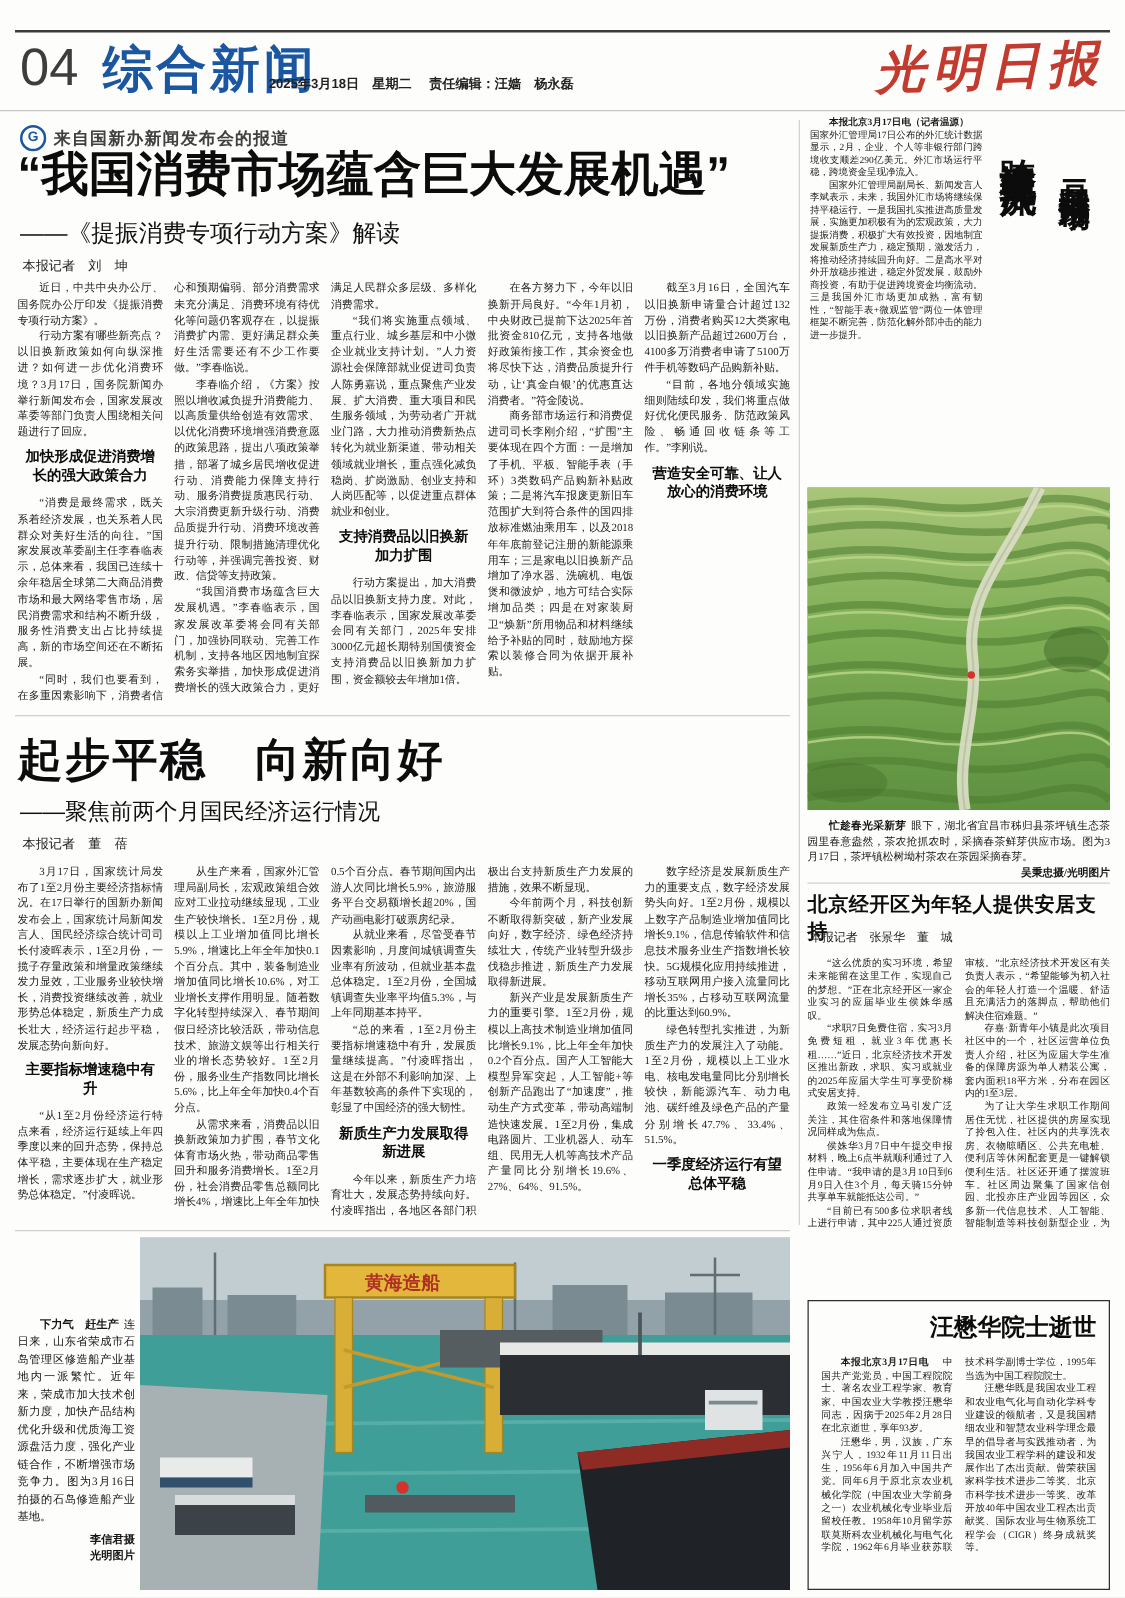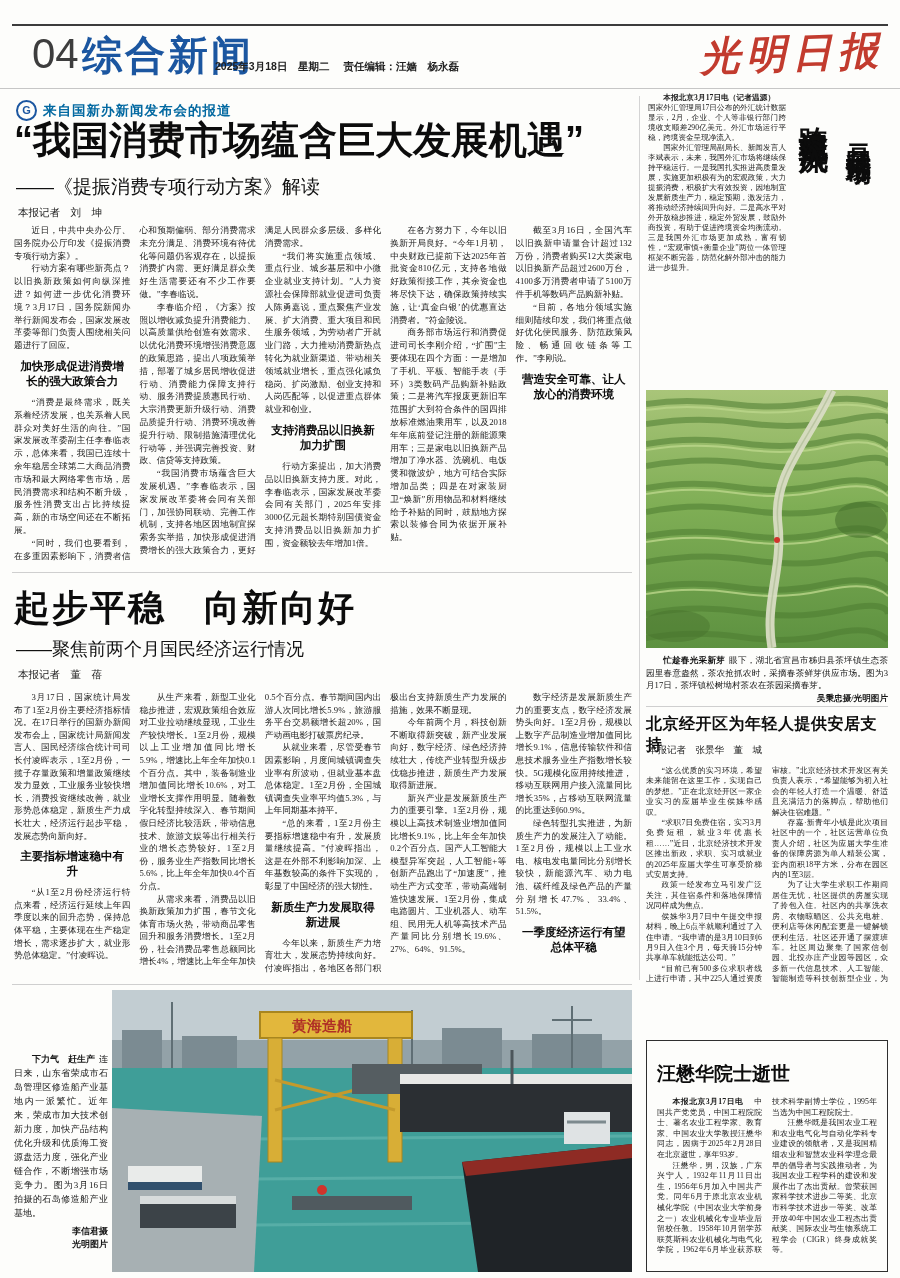--- a/index.html
+++ b/index.html
@@ -1,34 +1,34 @@
 <!DOCTYPE html>
 <html><head>
 <meta charset="utf-8">
 <style>
   html,body{margin:0;padding:0;background:#e8e8e8;}
   .page{position:relative;width:900px;height:1278px;background:#fdfdfb;overflow:hidden;
         font-family:"Liberation Serif","DejaVu Serif",serif;color:#1a1a1a;}
   .abs{position:absolute;}
   
   .top-rule{left:12px;top:24px;width:876px;height:2px;background:#3c3c3c;}
-  .page-num{left:32px;top:30px;font:400 42px "Liberation Sans","DejaVu Sans",sans-serif;color:#3d3d3d;}
+  .page-num{left:16px;top:30px;font:400 42px "Liberation Sans","DejaVu Sans",sans-serif;color:#3d3d3d;}
   .section-title{left:82px;top:28px;font:800 40px "Liberation Sans","DejaVu Sans",sans-serif;color:#1b56a0;letter-spacing:3px;}
   .dateline{left:215px;top:60px;font:700 10.5px "Liberation Sans",sans-serif;color:#222;}
   .dateline span{margin-right:14px;}
   .masthead{right:16px;top:26px;font:800 40px "DejaVu Serif",serif;font-style:italic;color:#c23b2e;
             letter-spacing:6px;transform:rotate(-2deg);}
   .header-rule{left:0;top:88px;width:900px;height:1px;background:#c6c6c6;}
   .v-divider{left:639px;top:96px;width:1px;height:884px;background:#d4d4d4;}
   .h-div{height:1px;background:#cfcfcf;}
   
   .kicker{left:16px;top:100px;display:flex;align-items:center;gap:6px;}
   .kicker-icon{width:17px;height:17px;border:2px solid #1b56a0;border-radius:50%;color:#1b56a0;
                font:700 11px/16px "Liberation Sans",sans-serif;text-align:center;flex:0 0 auto;}
-  .kicker-label{color:#0369a1;font:700 13.5px "Liberation Sans",sans-serif;letter-spacing:1px;}
+  .kicker-label{color:#404040;font:700 13.5px "Liberation Sans",sans-serif;letter-spacing:1px;}
   .lead-headline{left:14px;top:119px;width:620px;font:800 38px/1.15 "Liberation Sans","DejaVu Sans",sans-serif;color:#0c0c0c;}
   .lead-deck{left:16px;top:174px;font:400 19px "Liberation Sans",sans-serif;color:#111;}
   .byline{font-size:10.5px;color:#222;}
   .lead-byline{left:18px;top:206px;}
   .body-cols{column-fill:auto;overflow:hidden;text-align:justify;}
   .lead-body{left:14px;top:224px;width:618px;height:344px;column-count:5;column-gap:9px;
              font-size:8.7px;line-height:12.8px;}
   .blk{margin:0;text-indent:2em;text-align:justify;}
   .blk-h{font:700 11.5px/15px "Liberation Sans","DejaVu Sans",sans-serif;text-indent:0;text-align:center;
          margin:7px 2px;color:#0c0c0c;}
@@ -51,21 +51,21 @@
   .cap-lead{font-weight:700;margin-right:4px;}
   .cap-credit{font-weight:700;float:right;}
   .div-rail{left:646px;top:706px;width:242px;}
   
   .bj-headline{left:646px;top:714px;width:242px;font:800 16px "Liberation Sans","DejaVu Sans",sans-serif;color:#0c0c0c;letter-spacing:.5px;}
   .bj-byline{left:648px;top:744px;font-size:9.5px;}
   .bj-body{left:646px;top:766px;width:242px;height:222px;column-count:2;column-gap:10px;
            font-size:7.8px;line-height:10.4px;}
   
   .obit-box{left:646px;top:1040px;width:242px;height:232px;border:1.5px solid #2f2f2f;box-sizing:border-box;padding:8px 10px;background:#fdfdfb;}
-  .obit-title{text-align:left;font:800 19px "Liberation Sans","DejaVu Sans",sans-serif;color:#0c0c0c;margin:12px 0 10px;}
+  .obit-title{text-align:right;font:800 19px "Liberation Sans","DejaVu Sans",sans-serif;color:#0c0c0c;margin:0 0 10px;}
   .obit-body{column-count:2;column-gap:10px;height:172px;overflow:hidden;font-size:7.8px;line-height:10.6px;text-align:justify;}
   
   .div-main2{left:12px;top:984px;width:620px;}
   .ship-photo{left:112px;top:990px;width:520px;height:254px;background:#9fb3b8;}
   .ship-caption{left:14px;top:1052px;width:94px;font-size:9px;line-height:14px;text-align:justify;text-indent:2em;color:#151515;}
   .ship-credit{text-align:right;font-weight:700;text-indent:0;margin-top:5px;line-height:13px;}
   .div-main1{left:12px;top:572px;width:620px;}
   svg{display:block;}
 </style>
 </head>
@@ -95,56 +95,56 @@
   <p class="blk blk-p"><b class="blk-lead"></b><span>近日，中共中央办公厅、国务院办公厅印发《提振消费专项行动方案》。</span></p>
       <p class="blk blk-p"><b class="blk-lead"></b><span>行动方案有哪些新亮点？以旧换新政策如何向纵深推进？如何进一步优化消费环境？3月17日，国务院新闻办举行新闻发布会，国家发展改革委等部门负责人围绕相关问题进行了回应。</span></p>
       <p class="blk blk-h"><b class="blk-lead"></b><span>加快形成促进消费增长的强大政策合力</span></p>
       <p class="blk blk-p"><b class="blk-lead"></b><span>“消费是最终需求，既关系着经济发展，也关系着人民群众对美好生活的向往。”国家发展改革委副主任李春临表示，总体来看，我国已连续十余年稳居全球第二大商品消费市场和最大网络零售市场，居民消费需求和结构不断升级，服务性消费支出占比持续提高，新的市场空间还在不断拓展。</span></p>
       <p class="blk blk-p"><b class="blk-lead"></b><span>“同时，我们也要看到，在多重因素影响下，消费者信心和预期偏弱、部分消费需求未充分满足、消费环境有待优化等问题仍客观存在，以提振消费扩内需、更好满足群众美好生活需要还有不少工作要做。”李春临说。</span></p>
       <p class="blk blk-p"><b class="blk-lead"></b><span>李春临介绍，《方案》按照以增收减负提升消费能力、以高质量供给创造有效需求、以优化消费环境增强消费意愿的政策思路，提出八项政策举措，部署了城乡居民增收促进行动、消费能力保障支持行动、服务消费提质惠民行动、大宗消费更新升级行动、消费品质提升行动、消费环境改善提升行动、限制措施清理优化行动等，并强调完善投资、财政、信贷等支持政策。</span></p>
       <p class="blk blk-p"><b class="blk-lead"></b><span>“我国消费市场蕴含巨大发展机遇。”李春临表示，国家发展改革委将会同有关部门，加强协同联动、完善工作机制，支持各地区因地制宜探索务实举措，加快形成促进消费增长的强大政策合力，更好满足人民群众多层级、多样化消费需求。</span></p>
       <p class="blk blk-p"><b class="blk-lead"></b><span>“我们将实施重点领域、重点行业、城乡基层和中小微企业就业支持计划。”人力资源社会保障部就业促进司负责人陈勇嘉说，重点聚焦产业发展、扩大消费、重大项目和民生服务领域，为劳动者广开就业门路，大力推动消费新热点转化为就业新渠道、带动相关领域就业增长，重点强化减负稳岗、扩岗激励、创业支持和人岗匹配等，以促进重点群体就业和创业。</span></p>
       <p class="blk blk-h"><b class="blk-lead"></b><span>支持消费品以旧换新加力扩围</span></p>
       <p class="blk blk-p"><b class="blk-lead"></b><span>行动方案提出，加大消费品以旧换新支持力度。对此，李春临表示，国家发展改革委会同有关部门，2025年安排3000亿元超长期特别国债资金支持消费品以旧换新加力扩围，资金额较去年增加1倍。</span></p>
-      <p class="blk blk-p"><b class="blk-lead"></b><span>在各方努力下，今年以旧换新开局良好。“今年1月初，中央财政已提前下达2025年首批资金810亿元，支持各地做好政策衔接工作，其余资金也将尽快下达，确保政策持续实施，让‘真金白银’的优惠直达消费者。”符金陵说。</span></p>
+      <p class="blk blk-p"><b class="blk-lead"></b><span>在各方努力下，今年以旧换新开局良好。“今年1月初，中央财政已提前下达2025年首批资金810亿元，支持各地做好政策衔接工作，其余资金也将尽快下达，消费品质提升行动，让‘真金白银’的优惠直达消费者。”符金陵说。</span></p>
       <p class="blk blk-p"><b class="blk-lead"></b><span>商务部市场运行和消费促进司司长李刚介绍，“扩围”主要体现在四个方面：一是增加了手机、平板、智能手表（手环）3类数码产品购新补贴政策；二是将汽车报废更新旧车范围扩大到符合条件的国四排放标准燃油乘用车，以及2018年年底前登记注册的新能源乘用车；三是家电以旧换新产品增加了净水器、洗碗机、电饭煲和微波炉，地方可结合实际增加品类；四是在对家装厨卫“焕新”所用物品和材料继续给予补贴的同时，鼓励地方探索以装修合同为依据开展补贴。</span></p>
       <p class="blk blk-p"><b class="blk-lead"></b><span>截至3月16日，全国汽车以旧换新申请量合计超过132万份，消费者购买12大类家电以旧换新产品超过2600万台，4100多万消费者申请了5100万件手机等数码产品购新补贴。</span></p>
       <p class="blk blk-p"><b class="blk-lead"></b><span>“目前，各地分领域实施细则陆续印发，我们将重点做好优化便民服务、防范政策风险、畅通回收链条等工作。”李刚说。</span></p>
       <p class="blk blk-h"><b class="blk-lead"></b><span>营造安全可靠、让人放心的消费环境</span></p>
     </div>
 
   <div class="abs h-div div-main1"></div>
 
   <div class="abs eco-headline">起步平稳　向新向好</div>
   <div class="abs eco-deck">——聚焦前两个月国民经济运行情况</div>
   <div class="abs byline eco-byline">本报记者　董　蓓</div>
   <div class="abs body-cols eco-body">
 
   <p class="blk blk-p"><b class="blk-lead"></b><span>3月17日，国家统计局发布了1至2月份主要经济指标情况。在17日举行的国新办新闻发布会上，国家统计局新闻发言人、国民经济综合统计司司长付凌晖表示，1至2月份，一揽子存量政策和增量政策继续发力显效，工业服务业较快增长，消费投资继续改善，就业形势总体稳定，新质生产力成长壮大，经济运行起步平稳，发展态势向新向好。</span></p>
       <p class="blk blk-h"><b class="blk-lead"></b><span>主要指标增速稳中有升</span></p>
       <p class="blk blk-p"><b class="blk-lead"></b><span>“从1至2月份经济运行特点来看，经济运行延续上年四季度以来的回升态势，保持总体平稳，主要体现在生产稳定增长，需求逐步扩大，就业形势总体稳定。”付凌晖说。</span></p>
-      <p class="blk blk-p"><b class="blk-lead"></b><span>从生产来看，新型工业化稳步推进，宏观政策组合效应对工业拉动继续显现，工业生产较快增长。1至2月份，规模以上工业增加值同比增长5.9%，增速比上年全年加快0.1个百分点。其中，装备制造业增加值同比增长10.6%，对工业增长支撑作用明显。随着数字化转型持续深入、春节期间假日经济比较活跃，带动信息技术、旅游文娱等出行相关行业的增长态势较好。1至2月份，服务业生产指数同比增长5.6%，比上年全年加快0.4个百分点。</span></p>
+      <p class="blk blk-p"><b class="blk-lead"></b><span>从生产来看，国家外汇管理局副局长，宏观政策组合效应对工业拉动继续显现，工业生产较快增长。1至2月份，规模以上工业增加值同比增长5.9%，增速比上年全年加快0.1个百分点。其中，装备制造业增加值同比增长10.6%，对工业增长支撑作用明显。随着数字化转型持续深入、春节期间假日经济比较活跃，带动信息技术、旅游文娱等出行相关行业的增长态势较好。1至2月份，服务业生产指数同比增长5.6%，比上年全年加快0.4个百分点。</span></p>
       <p class="blk blk-p"><b class="blk-lead"></b><span>从需求来看，消费品以旧换新政策加力扩围，春节文化体育市场火热，带动商品零售回升和服务消费增长。1至2月份，社会消费品零售总额同比增长4%，增速比上年全年加快0.5个百分点。春节期间国内出游人次同比增长5.9%，旅游服务平台交易额增长超20%，国产动画电影打破票房纪录。</span></p>
       <p class="blk blk-p"><b class="blk-lead"></b><span>从就业来看，尽管受春节因素影响，月度间城镇调查失业率有所波动，但就业基本盘总体稳定。1至2月份，全国城镇调查失业率平均值5.3%，与上年同期基本持平。</span></p>
       <p class="blk blk-p"><b class="blk-lead"></b><span>“总的来看，1至2月份主要指标增速稳中有升，发展质量继续提高。”付凌晖指出，这是在外部不利影响加深、上年基数较高的条件下实现的，彰显了中国经济的强大韧性。</span></p>
       <p class="blk blk-h"><b class="blk-lead"></b><span>新质生产力发展取得新进展</span></p>
       <p class="blk blk-p"><b class="blk-lead"></b><span>今年以来，新质生产力培育壮大，发展态势持续向好。付凌晖指出，各地区各部门积极出台支持新质生产力发展的措施，效果不断显现。</span></p>
       <p class="blk blk-p"><b class="blk-lead"></b><span>今年前两个月，科技创新不断取得新突破，新产业发展向好，数字经济、绿色经济持续壮大，传统产业转型升级步伐稳步推进，新质生产力发展取得新进展。</span></p>
       <p class="blk blk-p"><b class="blk-lead"></b><span>新兴产业是发展新质生产力的重要引擎。1至2月份，规模以上高技术制造业增加值同比增长9.1%，比上年全年加快0.2个百分点。国产人工智能大模型异军突起，人工智能+等创新产品跑出了“加速度”，推动生产方式变革，带动高端制造快速发展。1至2月份，集成电路圆片、工业机器人、动车组、民用无人机等高技术产品产量同比分别增长19.6%、27%、64%、91.5%。</span></p>
       <p class="blk blk-p"><b class="blk-lead"></b><span>数字经济是发展新质生产力的重要支点，数字经济发展势头向好。1至2月份，规模以上数字产品制造业增加值同比增长9.1%，信息传输软件和信息技术服务业生产指数增长较快。5G规模化应用持续推进，移动互联网用户接入流量同比增长35%，占移动互联网流量的比重达到60.9%。</span></p>
       <p class="blk blk-p"><b class="blk-lead"></b><span>绿色转型扎实推进，为新质生产力的发展注入了动能。1至2月份，规模以上工业水电、核电发电量同比分别增长较快，新能源汽车、动力电池、碳纤维及绿色产品的产量分别增长47.7%、33.4%、51.5%。</span></p>
       <p class="blk blk-h"><b class="blk-lead"></b><span>一季度经济运行有望总体平稳</span></p>
     </div>
 
   <div class="abs h-div div-main2"></div>
 
   <div class="abs forex-body">
 
   <p class="blk blk-p"><b class="blk-lead">本报北京3月17日电（记者温源）</b><span>国家外汇管理局17日公布的外汇统计数据显示，2月，企业、个人等非银行部门跨境收支顺差290亿美元。外汇市场运行平稳，跨境资金呈现净流入。</span></p>
-      <p class="blk blk-p"><b class="blk-lead"></b><span>国家外汇管理局副局长、新闻发言人李斌表示，未来，我国外汇市场将继续保持平稳运行。一是我国扎实推进高质量发展，实施更加积极有为的宏观政策，大力提振消费，积极扩大有效投资，因地制宜发展新质生产力，稳定预期，激发活力，将推动经济持续回升向好。二是高水平对外开放稳步推进，稳定外贸发展，鼓励外商投资，有助于促进跨境资金均衡流动。三是我国外汇市场更加成熟，富有韧性，“宏观审慎+衡量企业”两位一体管理框架不断完善，防范化解外部冲击的能力进一步提升。</span></p>
+      <p class="blk blk-p"><b class="blk-lead"></b><span>国家外汇管理局副局长、新闻发言人李斌表示，未来，我国外汇市场将继续保持平稳运行。一是我国扎实推进高质量发展，实施更加积极有为的宏观政策，大力提振消费，积极扩大有效投资，因地制宜发展新质生产力，稳定预期，激发活力，将推动经济持续回升向好。二是高水平对外开放稳步推进，稳定外贸发展，鼓励外商投资，有助于促进跨境资金均衡流动。三是我国外汇市场更加成熟，富有韧性，“智能手表+微观监管”两位一体管理框架不断完善，防范化解外部冲击的能力进一步提升。</span></p>
     </div>
   <div class="abs vtitle forex-title-main">跨境资金呈现净流入</div>
   <div class="abs vtitle forex-title-sub">二月我国外汇市场</div>
 
   <div class="abs tea-photo">
     <svg width="242" height="258" viewBox="0 0 242 258">
       <defs>
         <linearGradient id="teaG" x1="0" y1="0" x2="0" y2="1">
           <stop offset="0" stop-color="#a9c579"></stop>
             <stop offset="0.45" stop-color="#7fae55"></stop>

